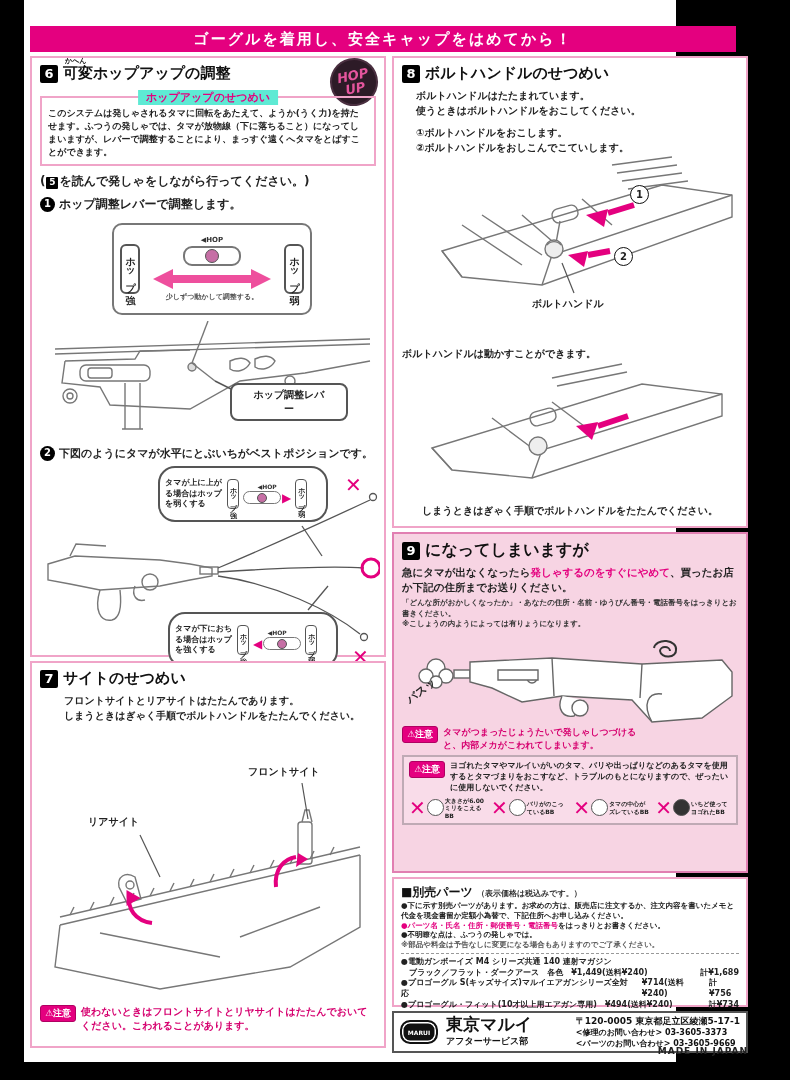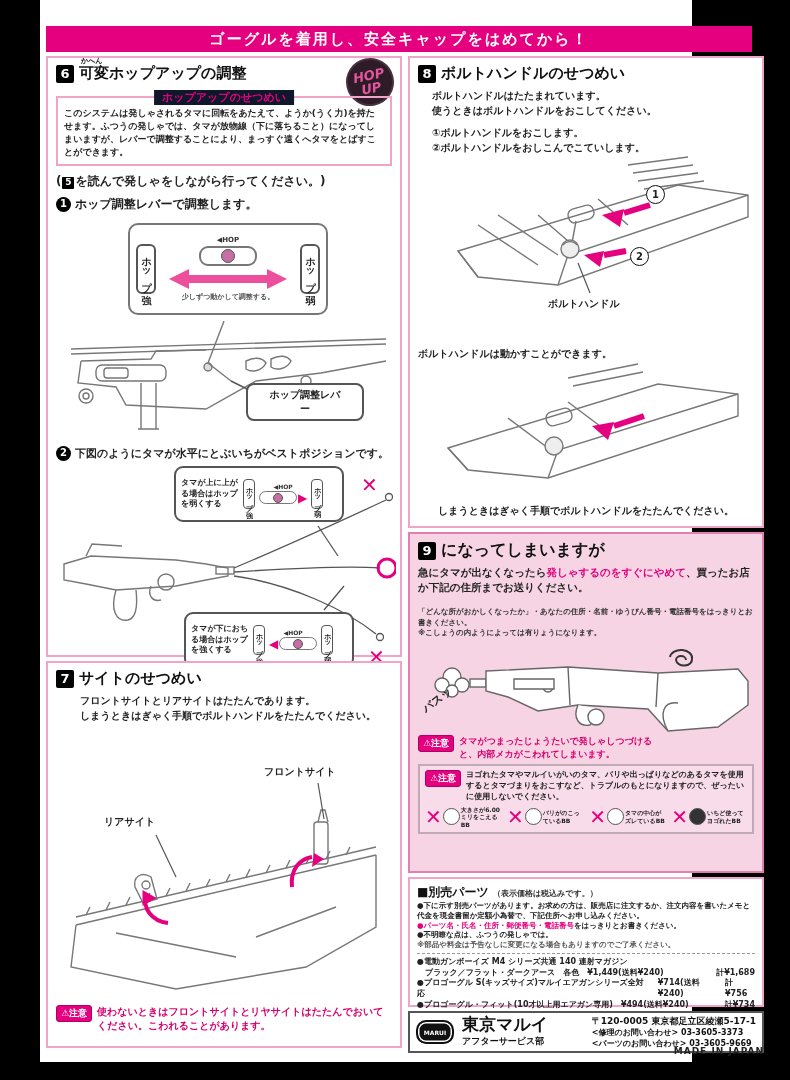--- a/index.html
+++ b/index.html
@@ -1,18 +1,18 @@
 <!DOCTYPE html>
 <html><head>
 <meta charset="utf-8">
 <style>
   html,body{margin:0;padding:0;background:#111;}
   .stage{position:relative;width:790px;height:1080px;background:#000;overflow:hidden;
          font-family:"DejaVu Sans","Liberation Sans",sans-serif;}
-  .page{position:absolute;left:40px;top:0;width:652px;height:1062px;background:#fff;}
+  .page{position:absolute;left:24px;top:0;width:652px;height:1062px;background:#fff;}
   .abs{position:absolute;}
   
   .banner{position:absolute;left:6px;top:26px;width:706px;height:26px;background:#e4007f;
           color:#fff;font-weight:bold;font-size:15px;display:flex;align-items:center;
           justify-content:center;letter-spacing:2px;}
   
   .secbox{position:absolute;border:2px solid #f0a4c8;background:#fff;box-sizing:border-box;padding:6px 8px;}
   .sec6{left:6px;top:56px;width:356px;height:601px;}
   .sec7{left:6px;top:661px;width:356px;height:387px;}
   .sec8{left:368px;top:56px;width:356px;height:472px;}
@@ -29,21 +29,21 @@
   
   .b10{font-size:10px;font-weight:bold;color:#222;line-height:1.45;margin-top:24px;}
   .b9{font-size:9px;font-weight:bold;color:#222;line-height:1.45;}
   .pink{color:#e4007f;}
   .cnum{display:inline-flex;width:15px;height:15px;border-radius:50%;background:#000;color:#fff;
         font-size:10px;font-weight:bold;align-items:center;justify-content:center;margin-right:4px;flex:0 0 auto;}
   .sqnum-s{display:inline-flex;width:12px;height:12px;background:#000;color:#fff;font-size:9px;
         font-weight:bold;align-items:center;justify-content:center;margin:0 1px;border-radius:1px;}
   
   .expbox{position:relative;border:2px solid #f0a4c8;margin-top:13px;padding:9px 6px 5px;}
-  .expbox .btitle{position:absolute;top:-8px;left:50%;transform:translateX(-50%);background:#0f172a;
+  .expbox .btitle{position:absolute;top:-8px;left:50%;transform:translateX(-50%);background:#5eead4;
         padding:0 8px;color:#e4007f;font-weight:bold;font-size:11px;white-space:nowrap;}
   .hopbadge{position:absolute;right:6px;top:0px;width:44px;height:44px;border-radius:50%;
         background:#2d1b27;color:#e4559d;display:flex;flex-direction:column;align-items:center;
         justify-content:center;font-weight:bold;font-style:italic;font-size:13px;line-height:1;
         transform:rotate(-12deg);border:2px solid #4a2f40;}
   
   .leverdiag{position:relative;height:102px;margin-top:6px;}
   .leverbox{position:absolute;left:72px;top:4px;width:200px;height:92px;border:2px solid #777;
         border-radius:10px;display:flex;align-items:center;justify-content:space-between;padding:0 6px;box-sizing:border-box;}
   .vpill{border:2px solid #555;border-radius:6px;writing-mode:vertical-rl;text-orientation:upright;
@@ -51,21 +51,21 @@
   .vpill.small{font-size:7px;border-width:1.5px;padding:2px 0;border-radius:4px;letter-spacing:0;}
   .lev-center{display:flex;flex-direction:column;align-items:center;gap:2px;}
   .hoplabel{font-size:7px;font-weight:bold;color:#333;}
   .slider{width:54px;height:16px;border:2px solid #777;border-radius:9px;position:relative;background:#fff;}
   .slider .knob{position:absolute;left:50%;top:50%;transform:translate(-50%,-50%);width:12px;height:12px;
         border-radius:50%;background:#c66fa5;border:1.5px solid #555;}
   .slider.small{width:36px;height:11px;border-width:1.5px;}
   .slider.small .knob{width:8px;height:8px;border-width:1px;}
   .adjcap{font-size:7px;font-weight:bold;color:#555;}
   
-  .callout{position:absolute;border:2px solid #555;border-radius:9px;background:#fff;
+  .callout{position:absolute;border:2px solid #555;border-radius:17px;background:#fff;
         display:flex;align-items:center;gap:4px;padding:4px 5px;box-sizing:border-box;}
   .callout .ctext{font-size:8px;font-weight:bold;line-height:1.3;width:58px;color:#222;}
   .minicol{display:flex;flex-direction:column;align-items:center;gap:1px;}
   .arrowglyph{color:#e4007f;font-size:12px;font-weight:bold;line-height:1;}
   
   .cautrow{display:flex;gap:5px;align-items:flex-start;}
   .cbadge{background:#e4007f;color:#fff;font-weight:bold;font-size:9px;border-radius:3px;
         padding:1px 4px;white-space:nowrap;flex:0 0 auto;border:1px solid #b00062;}
   .cautext{font-size:10px;font-weight:bold;color:#d6006f;line-height:1.4;}
   
@@ -350,21 +350,21 @@
     </div>
 
     <div class="secbox sec9">
       <div class="h-row">
         <div class="numsq">9</div>
         <div class="h-title s9title">になってしまいますが</div>
       </div>
       <div class="b10" style="margin-top:4px;font-size:10.5px;">
         <span>急にタマが出なくなったら</span><span class="pink">発しゃするのをすぐにやめて</span><span>、買ったお店か下記の住所までお送りください。</span>
       </div>
-      <div style="font-size:7.5px;font-weight:bold;color:#333;line-height:1.4;margin-top:12px;">「どんな所がおかしくなったか」・あなたの住所・名前・ゆうびん番号・電話番号をはっきりとお書きください。</div>
+      <div style="font-size:7.5px;font-weight:bold;color:#333;line-height:1.4;margin-top:3px;">「どんな所がおかしくなったか」・あなたの住所・名前・ゆうびん番号・電話番号をはっきりとお書きください。</div>
       <div style="font-size:7.5px;font-weight:bold;color:#333;line-height:1.4;">※こしょうの内ようによっては有りょうになります。</div>
 
       <div style="position:relative;height:96px;">
         <svg width="336" height="96" viewBox="0 0 336 96">
           <g stroke="#666" fill="#fff" stroke-width="1.4">
 
             <path d="M252,18 a11,8 0 1 1 22,2 a8,6 0 1 1 -16,1 a5,4 0 1 1 10,0" fill="none" stroke="#333" stroke-width="2"></path>
 
             <circle cx="34" cy="38" r="9"></circle>
               <circle cx="24" cy="46" r="7"></circle>

